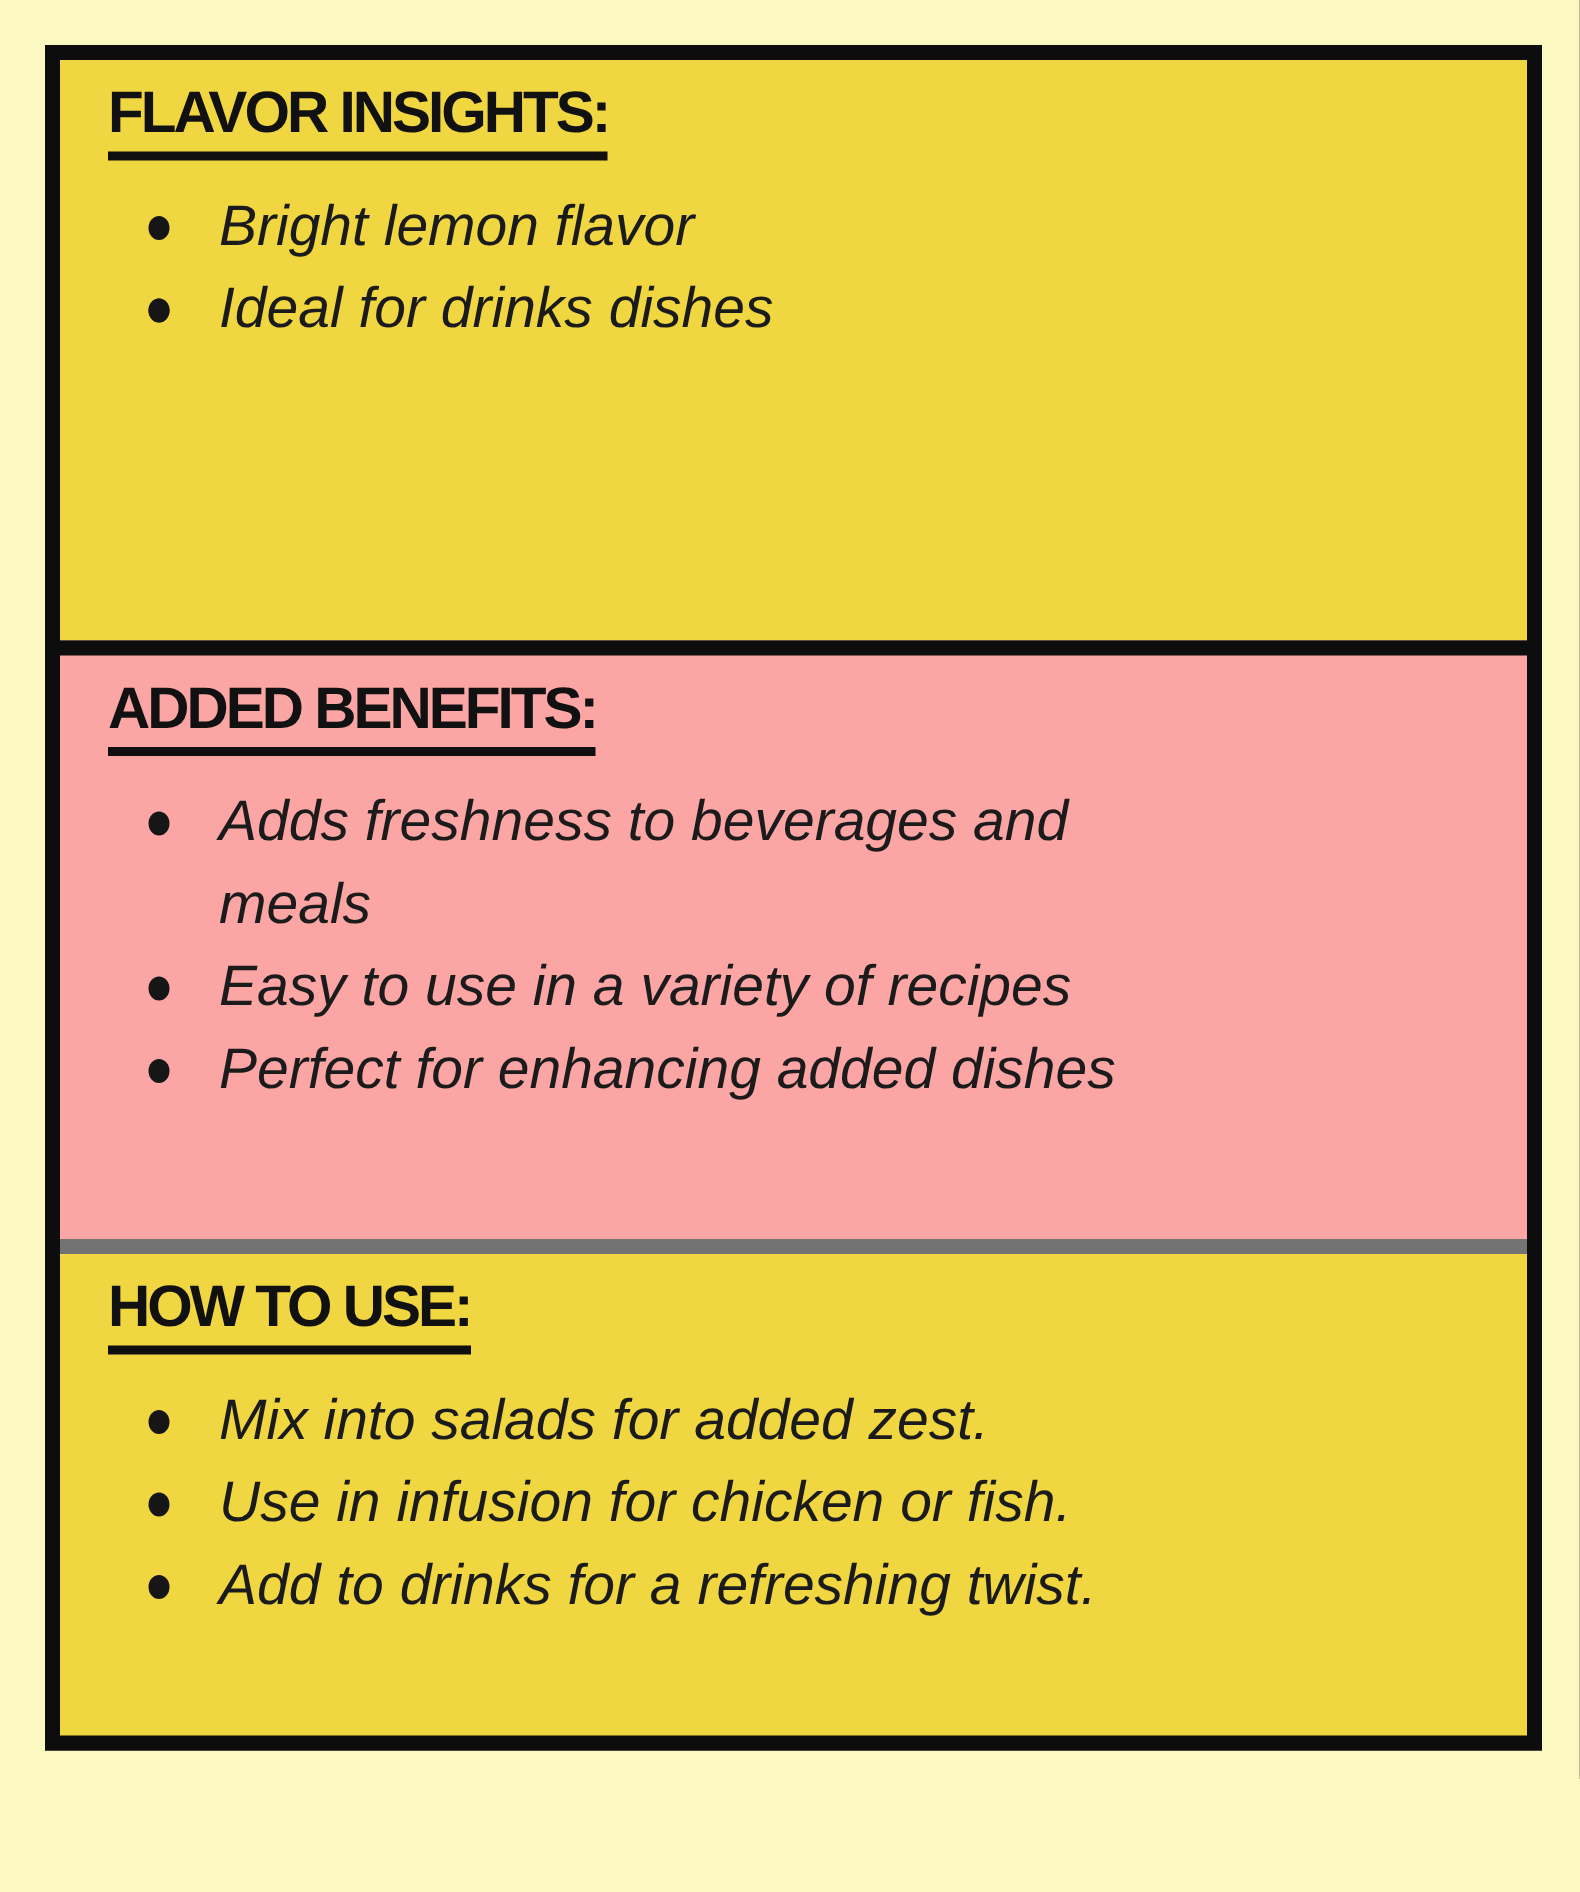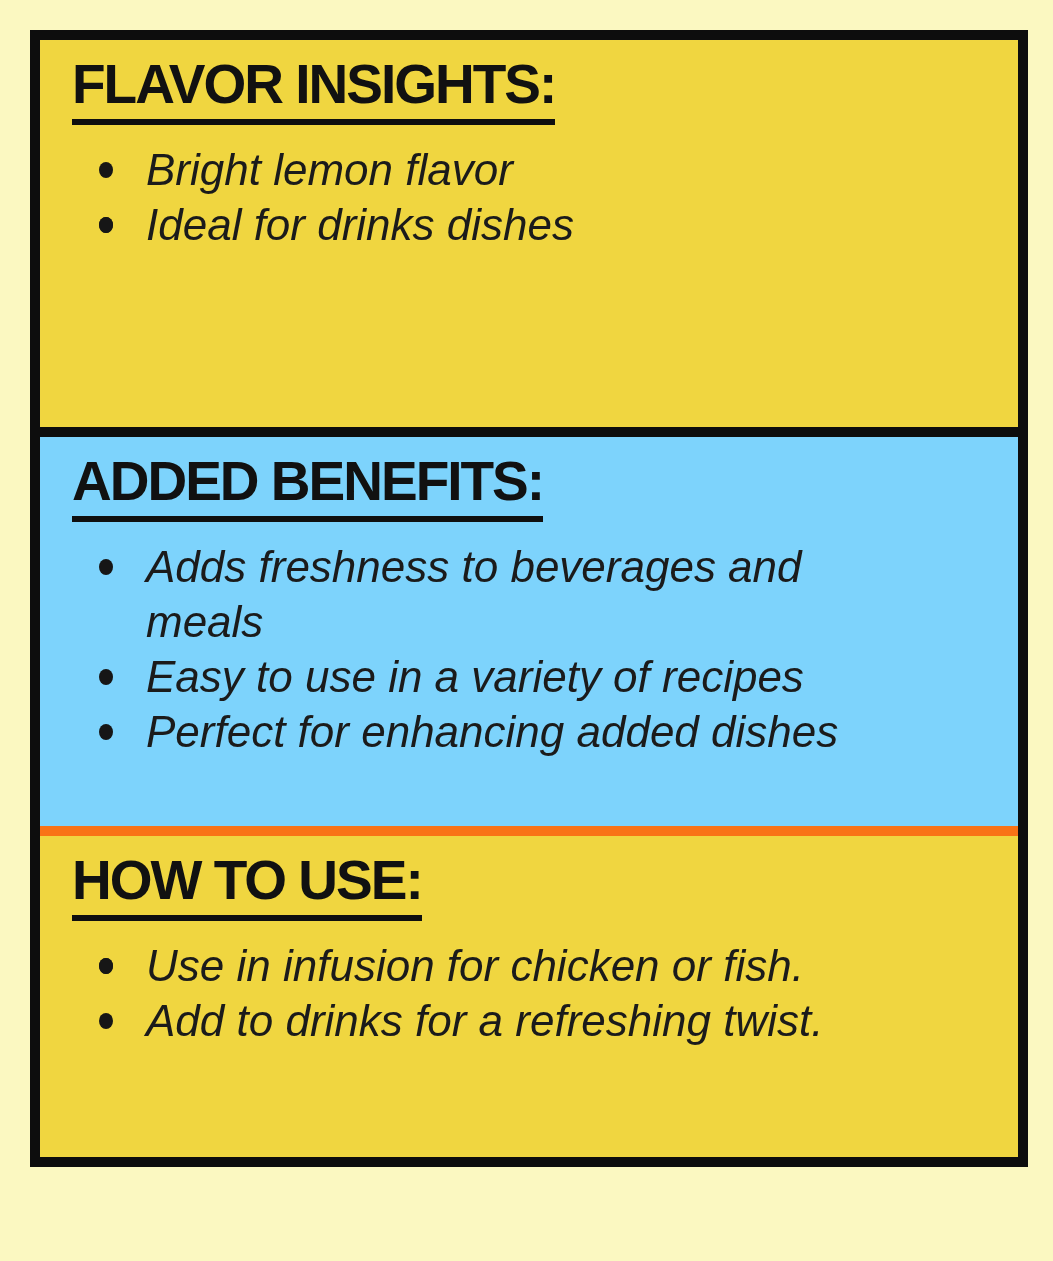--- a/index.html
+++ b/index.html
@@ -21,49 +21,49 @@
     background: #0d0d0d;
   }
 
   .panel {
     width: 100%;
     padding: 14px 28px 0 32px;
     overflow: hidden;
   }
 
   .panel--yellow { background: #F0D640; }
-  .panel--white  { background: #7dd3fc; }
+  .panel--white  { background: #fca5a5; }
 
   .panel-1 { height: 387px; }
   .panel-2 { height: 399px; border-top: 10px solid #0d0d0d; }
-  .panel-3 { height: 331px; border-top: 10px solid #f97316; }
+  .panel-3 { height: 331px; border-top: 10px solid #737373; }
 
   h2 {
-    font-size: 55px;
+    font-size: 39px;
     font-weight: 700;
     letter-spacing: -2px;
     line-height: 1.12;
     color: #111111;
   }
 
   h2 .underline {
     display: inline-block;
     padding-bottom: 3px;
     border-bottom: 6px solid #0f0f0f;
   }
 
   ul.bullets {
     list-style: none;
     margin-top: 17px;
   }
 
   ul.bullets li {
     position: relative;
     padding-left: 74px;
-    font-size: 44px;
+    font-size: 38px;
     font-style: italic;
     line-height: 55px;
     color: #1b1b1b;
     white-space: pre-line;
   }
 
   .dot {
     position: absolute;
     left: 27px;
     top: 20px;
@@ -93,19 +93,19 @@
       <li><span class="dot"></span><span>Adds freshness to beverages and
 meals</span></li>
       <li><span class="dot"></span><span>Easy to use in a variety of recipes</span></li>
       <li><span class="dot"></span><span>Perfect for enhancing added dishes</span></li>
     </ul>
   </section>
 
   <section class="panel panel--yellow panel-3">
     <h2><span class="underline">HOW TO USE:</span></h2>
     <ul class="bullets">
-      <li><span class="dot"></span></li>
+      <li><span class="dot"></span><span>Mix into salads for added zest.</span></li>
       <li><span class="dot"></span><span>Use in infusion for chicken or fish.</span></li>
       <li><span class="dot"></span><span>Add to drinks for a refreshing twist.</span></li>
     </ul>
   </section>
 
 </div>
 
 </body></html>

